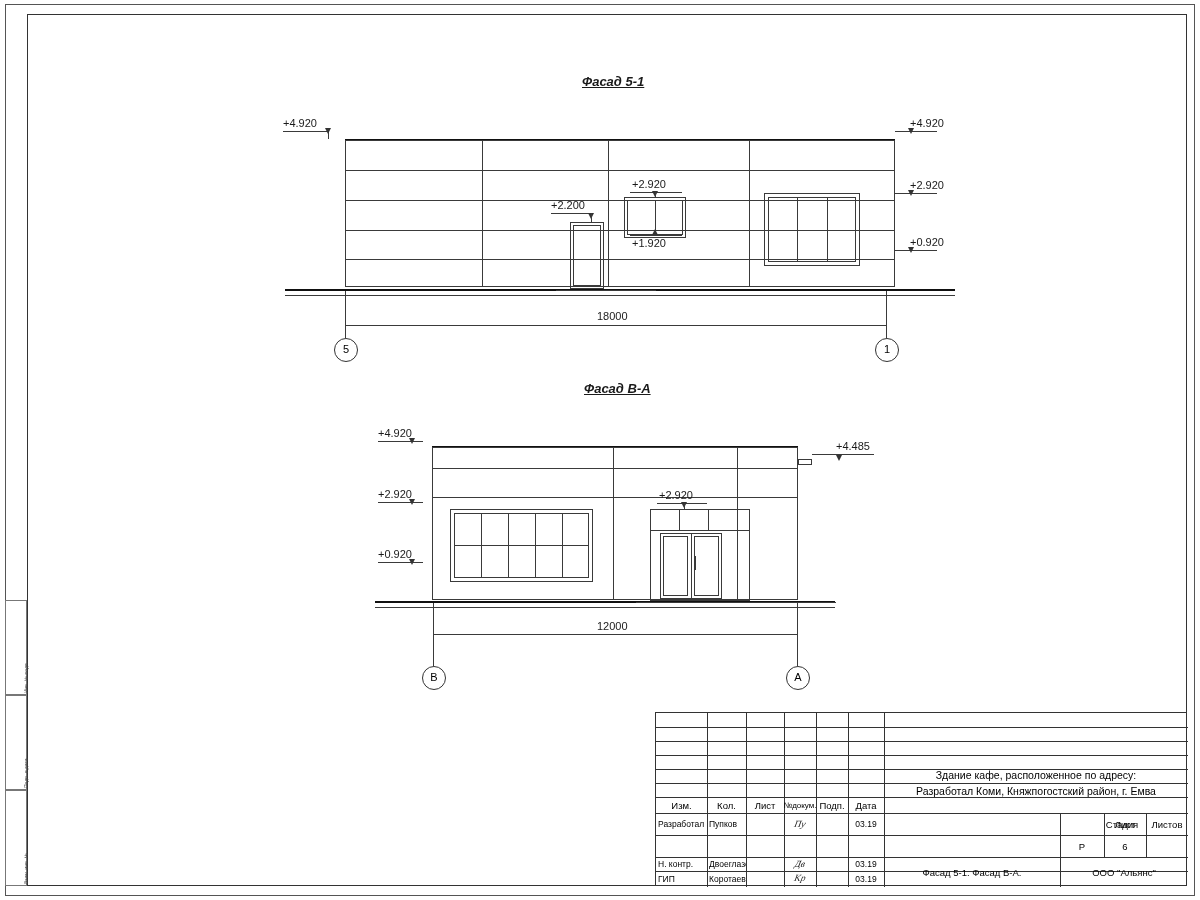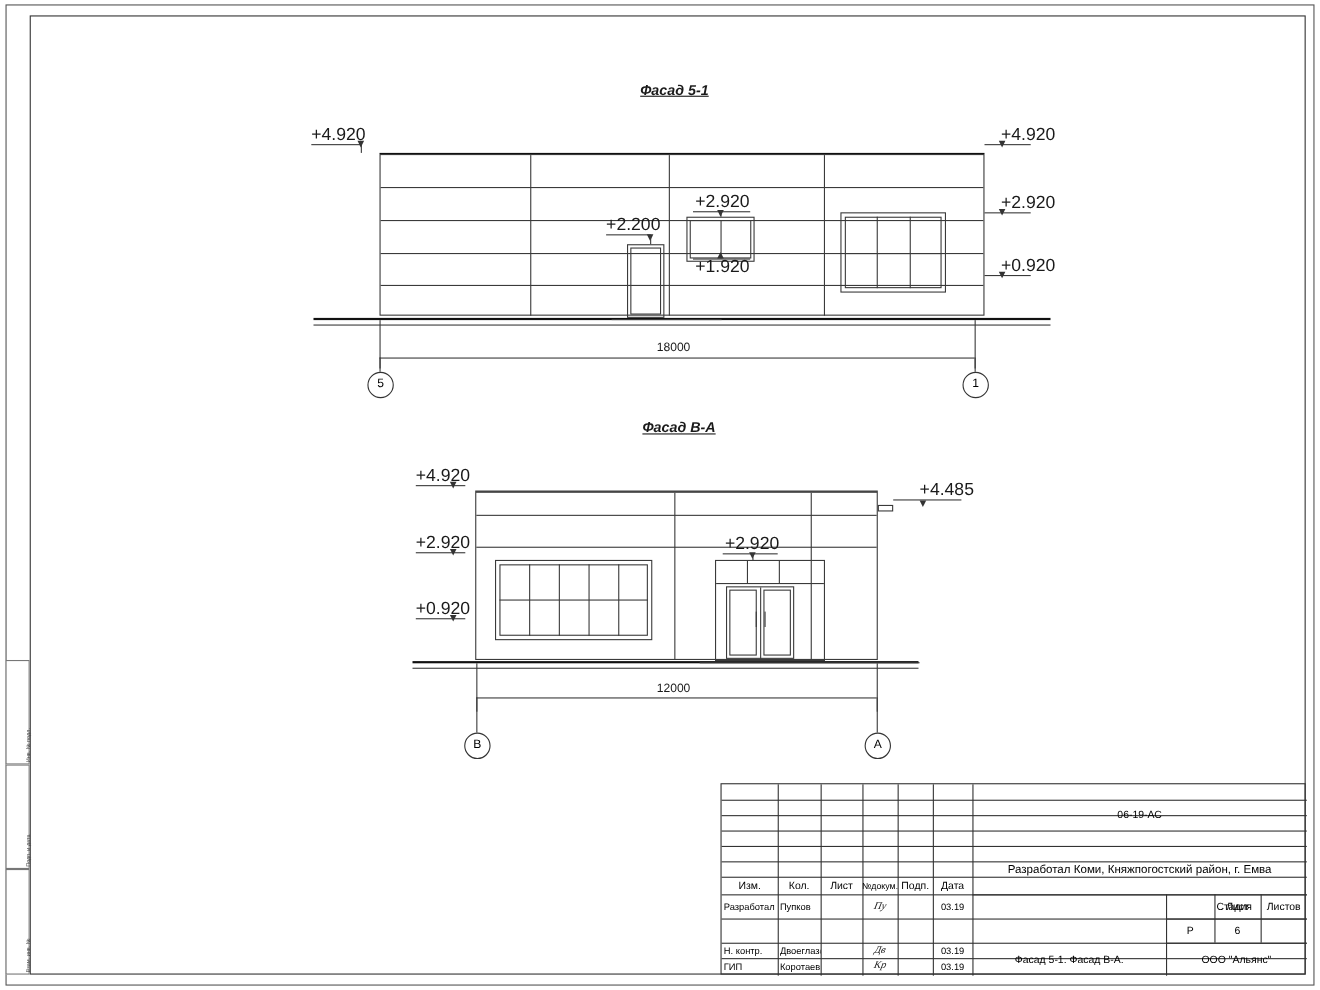--- a/index.html
+++ b/index.html
@@ -25,21 +25,21 @@
   
   .ln {           
     position: absolute;
     background: #3a3a3a;
   }
   .ln-h { height: 1px; }
   .ln-v { width: 1px; }
   .ln-thick { background: #111; }
   .lbl {
     position: absolute;
-    font-size: 16px;
+    font-size: 11px;
     line-height: 12px;
     white-space: nowrap;
     color: #1a1a1a;
   }
   .lbl-it {
     font-style: italic;
     font-weight: bold;
     font-size: 13px;
     text-decoration: underline;
     text-align: right;
@@ -325,22 +325,22 @@
     <div class="tb-line" style="left:192px;top:0;width:1px;height:174px;"></div>
     <div class="tb-line" style="left:228px;top:0;width:1px;height:174px;"></div>
 
     <div class="tb-line" style="left:228px;top:100px;width:304px;height:1px;"></div>
     <div class="tb-line" style="left:404px;top:100px;width:1px;height:74px;"></div>
     <div class="tb-line" style="left:404px;top:122px;width:128px;height:1px;"></div>
     <div class="tb-line" style="left:448px;top:100px;width:1px;height:44px;"></div>
     <div class="tb-line" style="left:490px;top:100px;width:1px;height:44px;"></div>
     <div class="tb-line" style="left:404px;top:144px;width:128px;height:1px;"></div>
 
-    <div class="cell cell-big" style="left:228px;top:14px;width:304px;height:28px;">06-19-АС</div>
-
+
+    <div class="cell" style="left:228px;top:54px;width:304px;height:16px;font-size:10.5px;">Здание кафе, расположенное по адресу:</div>
     <div class="cell" style="left:228px;top:70px;width:304px;height:16px;font-size:10.5px;">Разработал Коми, Княжпогостский район, г. Емва</div>
 
     <div class="cell" style="left:0;top:84px;width:51px;height:16px;">Изм.</div>
     <div class="cell" style="left:51px;top:84px;width:39px;height:16px;">Кол.</div>
     <div class="cell" style="left:90px;top:84px;width:38px;height:16px;">Лист</div>
     <div class="cell" style="left:128px;top:84px;width:32px;height:16px;font-size:8px;">№докум.</div>
     <div class="cell" style="left:160px;top:84px;width:32px;height:16px;">Подп.</div>
     <div class="cell" style="left:192px;top:84px;width:36px;height:16px;">Дата</div>
 
     <div class="cell cell-left" style="left:0;top:100px;width:51px;height:22px;font-size:8.5px;">Разработал</div>

